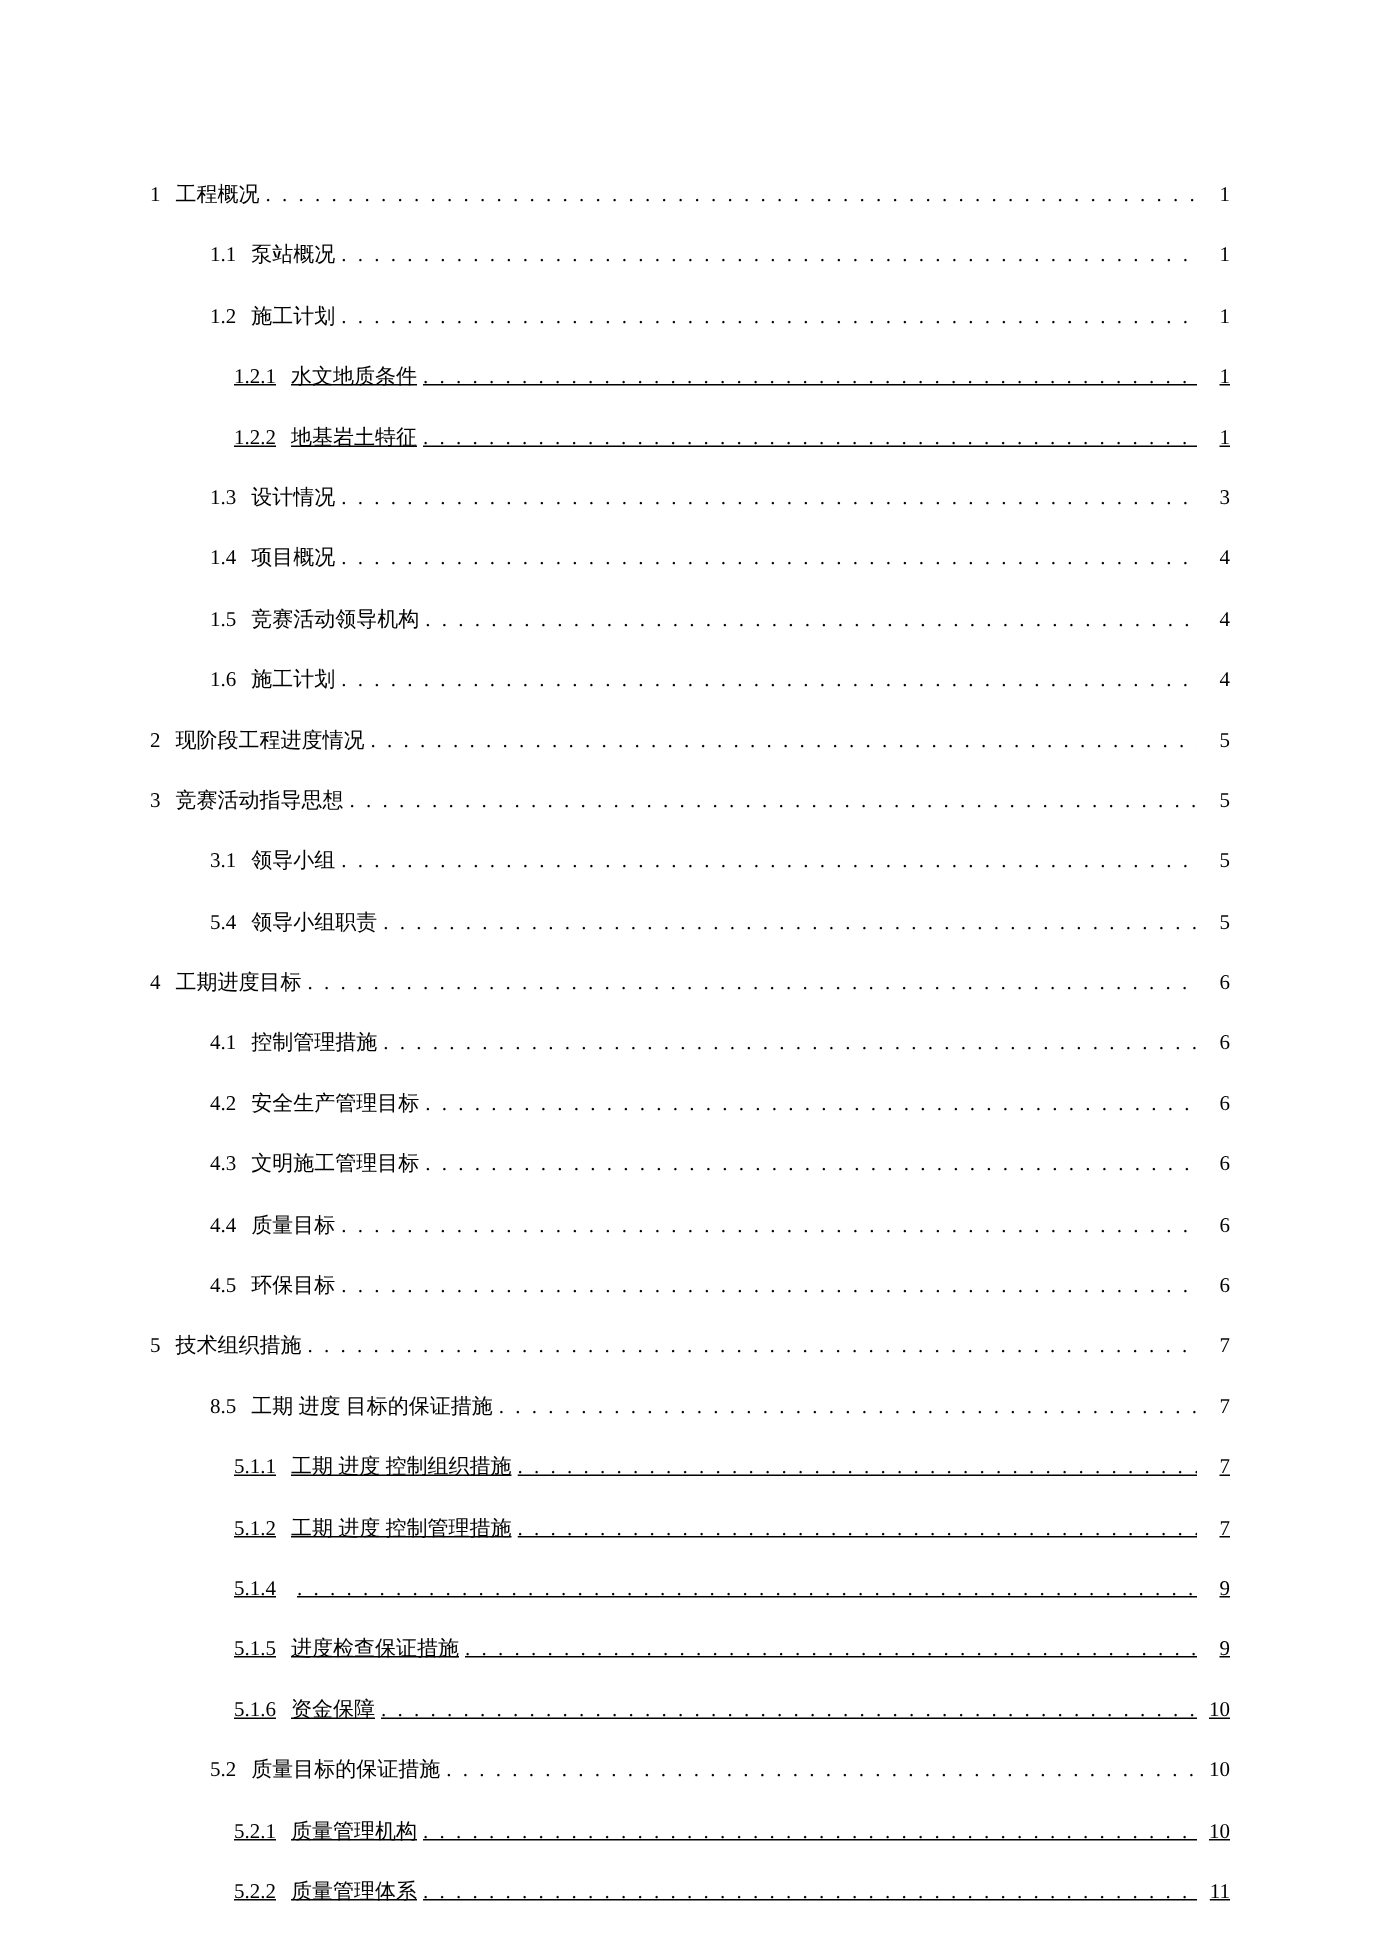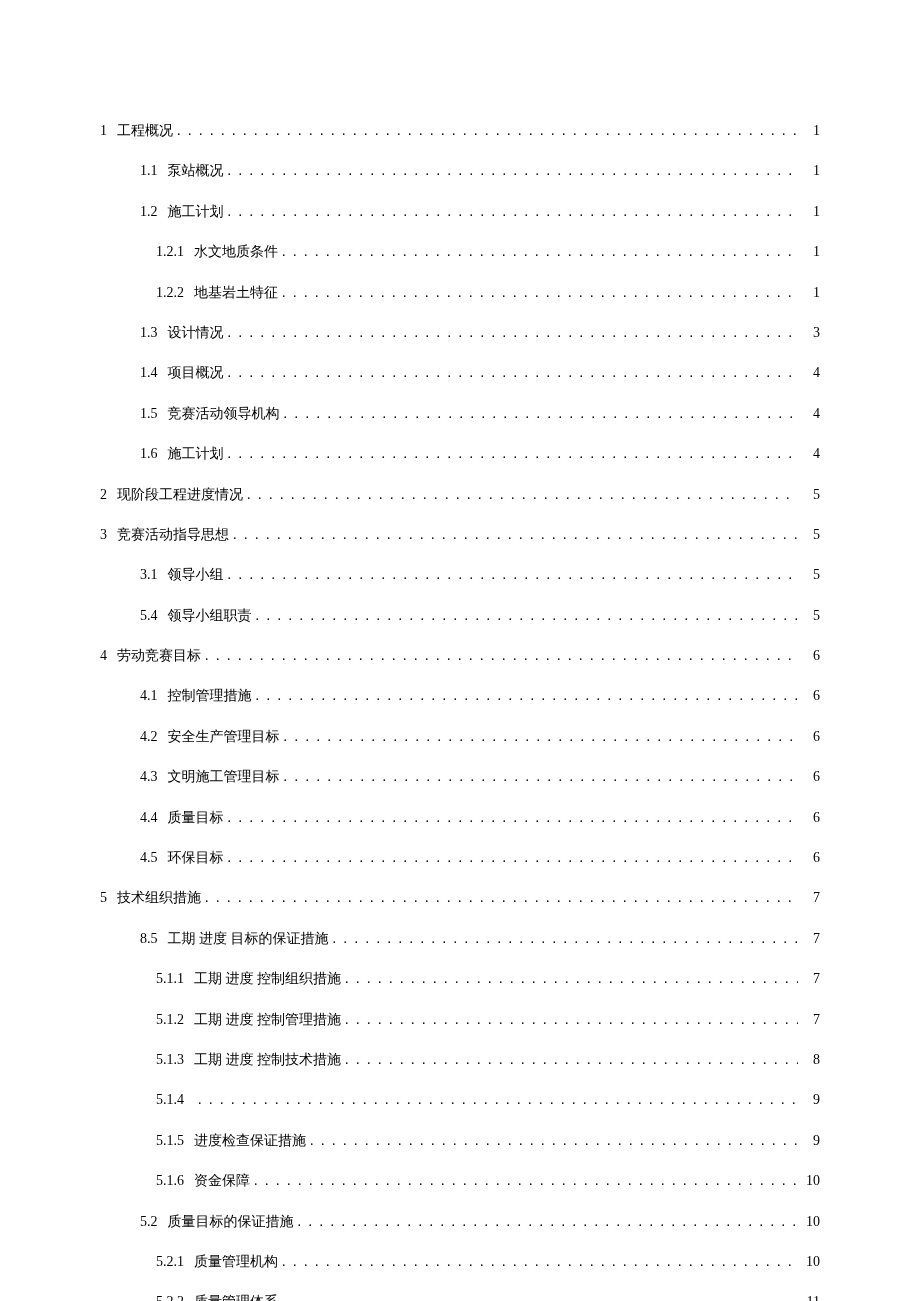--- a/index.html
+++ b/index.html
@@ -26,20 +26,21 @@
       line-height: 1.6;
     }
     .toc-entry.level-1 {
       margin-left: 0;
     }
     .toc-entry.level-2 {
       margin-left: 40px;
     }
     .toc-entry.level-3 {
       margin-left: 56px;
+      text-decoration: underline;
     }
     .toc-number {
       white-space: nowrap;
       margin-right: 10px;
     }
     .toc-title {
       white-space: nowrap;
     }
     .toc-leader {
       flex: 1;
@@ -134,21 +135,21 @@
       <span class="toc-page">5</span>
     </div>
     <div class="toc-entry level-2">
       <span class="toc-number">5.4</span>
       <span class="toc-title">领导小组职责</span>
       <span class="toc-leader"></span>
       <span class="toc-page">5</span>
     </div>
     <div class="toc-entry level-1">
       <span class="toc-number">4</span>
-      <span class="toc-title">劳动竞赛目标</span>
+      <span class="toc-title">工期进度目标</span>
       <span class="toc-leader"></span>
       <span class="toc-page">6</span>
     </div>
     <div class="toc-entry level-2">
       <span class="toc-number">4.1</span>
       <span class="toc-title">控制管理措施</span>
       <span class="toc-leader"></span>
       <span class="toc-page">6</span>
     </div>
     <div class="toc-entry level-2">
@@ -191,26 +192,20 @@
       <span class="toc-number">5.1.1</span>
       <span class="toc-title">工期  进度  控制组织措施</span>
       <span class="toc-leader"></span>
       <span class="toc-page">7</span>
     </div>
     <div class="toc-entry level-3">
       <span class="toc-number">5.1.2</span>
       <span class="toc-title">工期  进度  控制管理措施</span>
       <span class="toc-leader"></span>
       <span class="toc-page">7</span>
-    </div>
-    <div class="toc-entry level-3">
-      <span class="toc-number">5.1.3</span>
-      <span class="toc-title">工期  进度  控制技术措施</span>
-      <span class="toc-leader"></span>
-      <span class="toc-page">8</span>
     </div>
     <div class="toc-entry level-3">
       <span class="toc-number">5.1.4</span>
       <span class="toc-leader"></span>
       <span class="toc-page">9</span>
     </div>
     <div class="toc-entry level-3">
       <span class="toc-number">5.1.5</span>
       <span class="toc-title">进度检查保证措施</span>
       <span class="toc-leader"></span>

